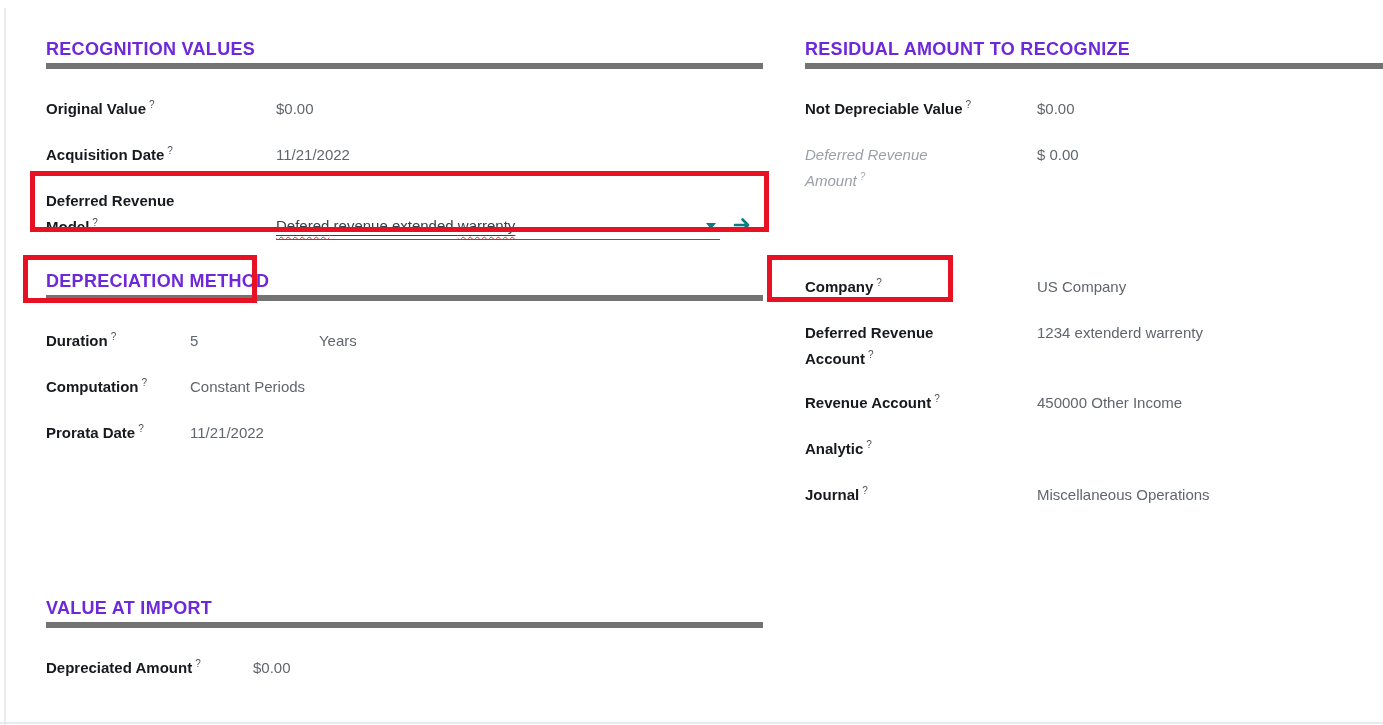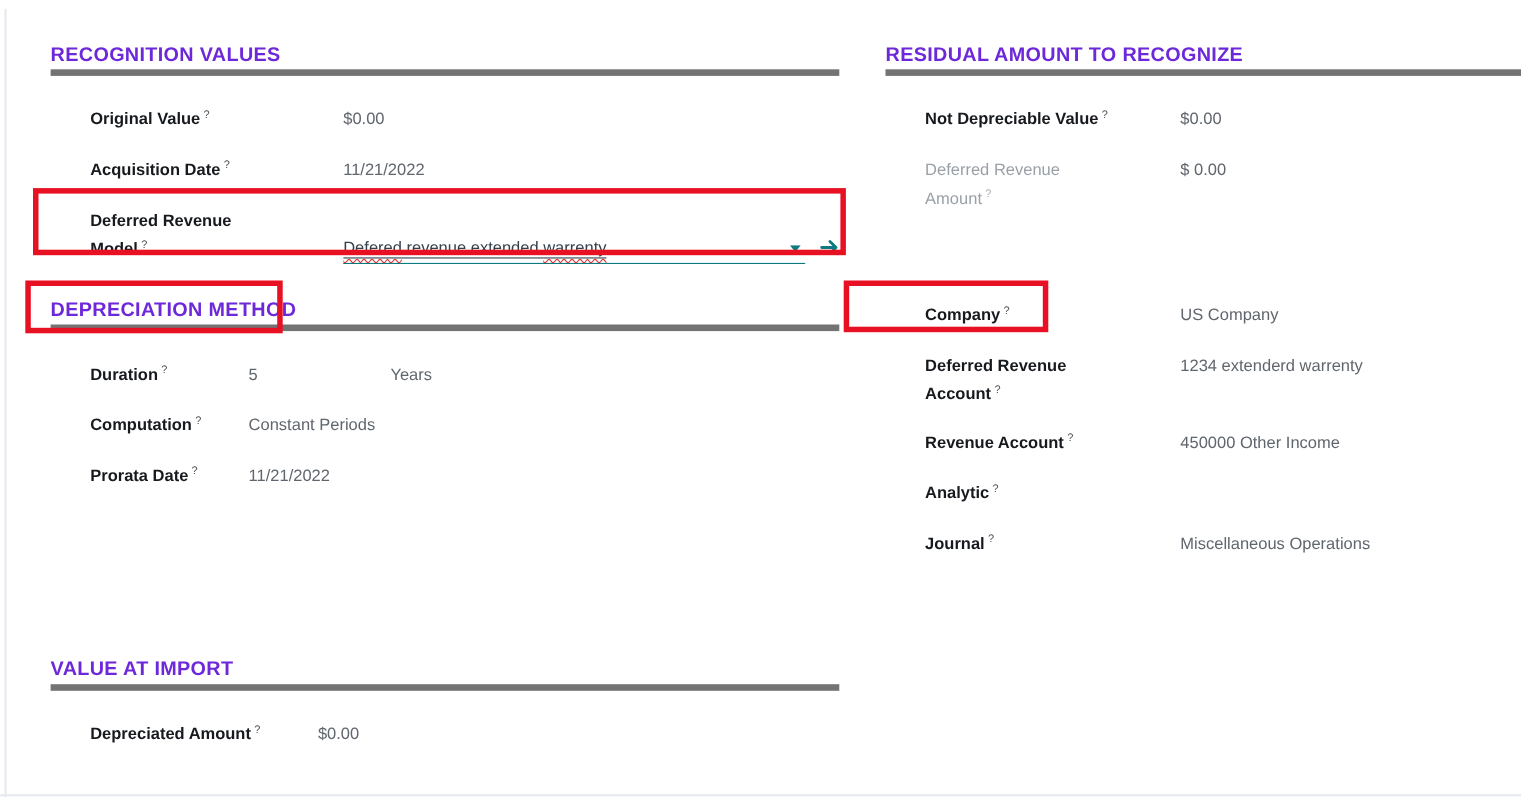--- a/index.html
+++ b/index.html
@@ -17,27 +17,27 @@
 
   .sec-title{
     font-size:18px;font-weight:700;color:#6d28d9;letter-spacing:.3px;
     line-height:14px;padding-bottom:7px;border-bottom:6px solid #737373;
   }
   .rows{margin-top:27px;}
   .row{display:flex;align-items:flex-start;min-height:46px;line-height:26px;font-size:15px;}
   .row-model{min-height:52px;align-items:flex-end;}
   .row-tall{min-height:70px;}
 
-  .lbl{flex:0 0 230px;font-weight:700;color:#16191d;margin-left:36px;}
+  .lbl{flex:0 0 230px;font-weight:700;color:#16191d;}
   .s2 .lbl{flex-basis:144px;}
   .s3 .lbl{flex-basis:207px;}
   .sr .lbl{flex-basis:232px;}
   .lbl-text{display:inline-block;max-width:168px;vertical-align:top;}
   sup.help{font-size:10px;font-weight:400;color:#4a5056;margin-left:3px;line-height:0;}
-  .row.muted .lbl{font-weight:400;color:#99a0a7;}
+  .row.muted .lbl{font-weight:400;color:#99a0a7;font-style:italic;}
   .row.muted sup.help{color:#a6acb2;}
 
   .val{flex:1;color:#60666d;min-width:0;}
   .num-box{display:inline-block;width:125px;}
 
   
   .m2o-wrap{display:flex;align-items:flex-start;}
   .m2o{
     display:flex;align-items:center;width:444px;height:28px;
     border-bottom:1px solid #0c7a80;box-sizing:border-box;gap:17px;

